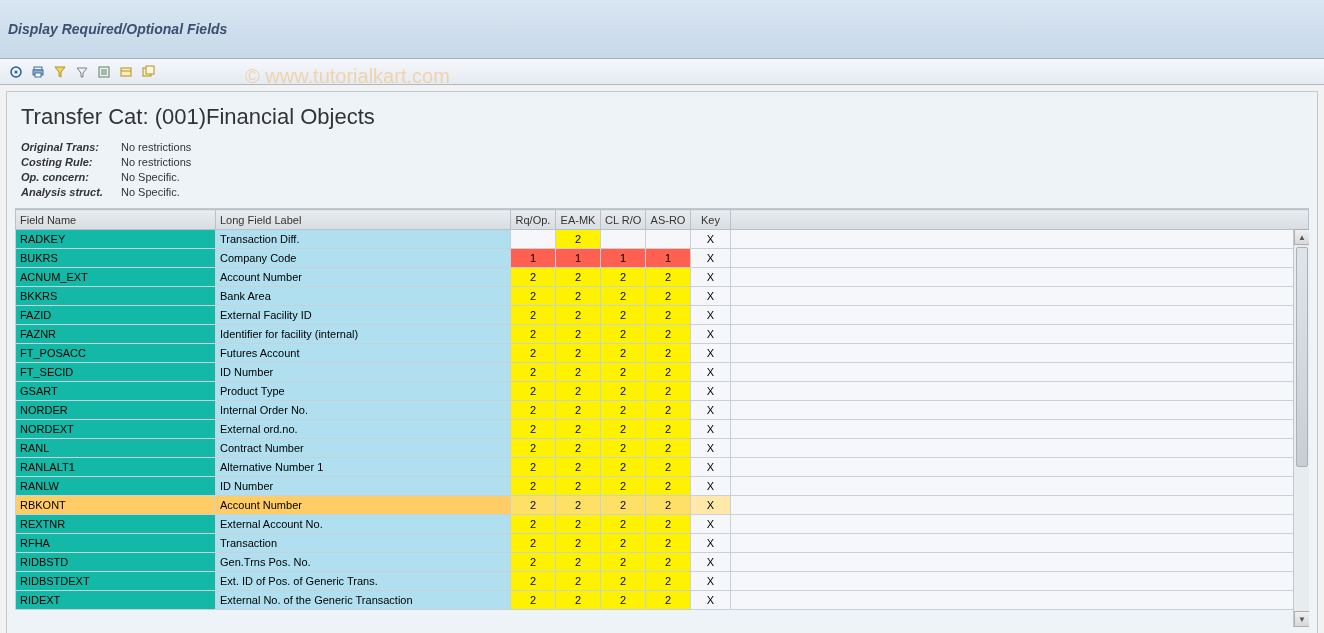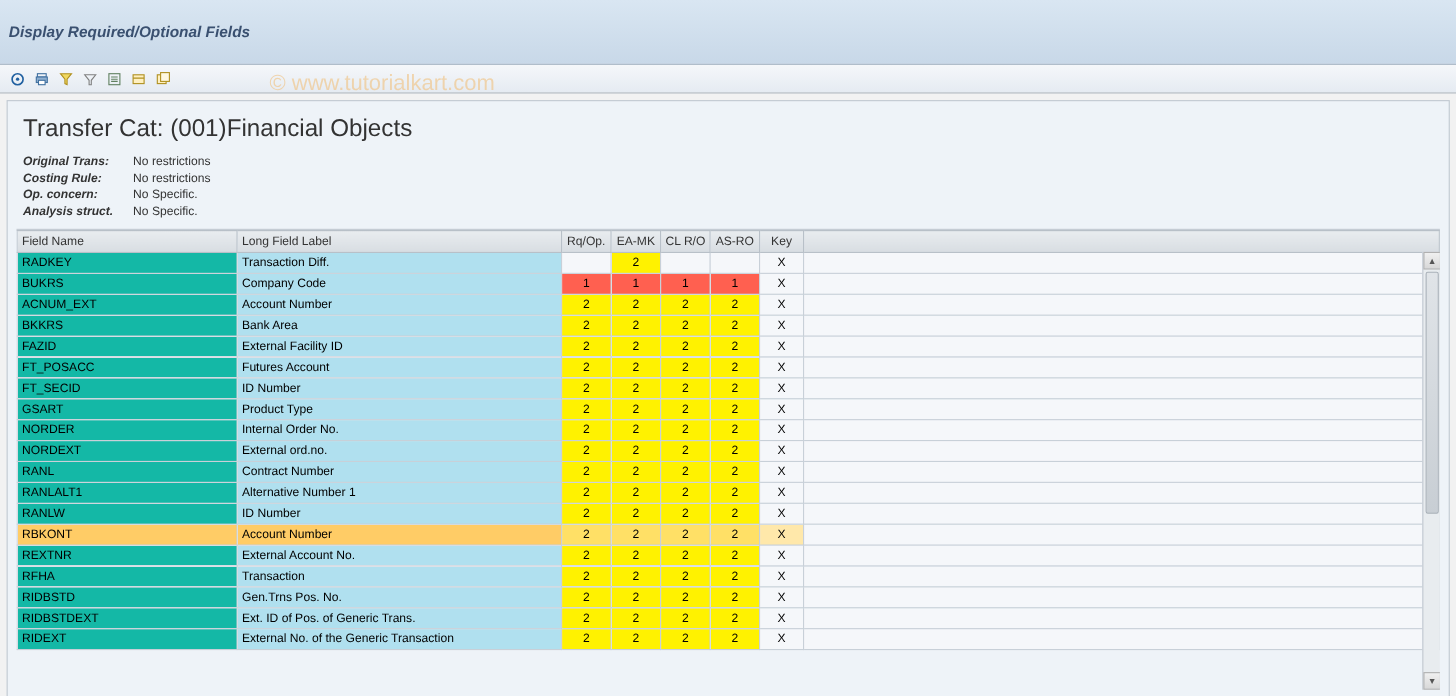--- a/index.html
+++ b/index.html
@@ -283,20 +283,30 @@
               <td class="col-fn">FAZID</td>
               <td class="col-ll">External Facility ID</td>
               <td class="col-rq c-yellow">2</td>
               <td class="col-ea c-yellow">2</td>
               <td class="col-cl c-yellow">2</td>
               <td class="col-as c-yellow">2</td>
               <td class="col-key">X</td>
               <td class="col-spacer"></td>
             </tr>
             <tr>
+              <td class="col-fn">FAZNR</td>
+              <td class="col-ll">Identifier for facility (internal)</td>
+              <td class="col-rq c-yellow">2</td>
+              <td class="col-ea c-yellow">2</td>
+              <td class="col-cl c-yellow">2</td>
+              <td class="col-as c-yellow">2</td>
+              <td class="col-key">X</td>
+              <td class="col-spacer"></td>
+            </tr>
+            <tr>
               <td class="col-fn">FT_POSACC</td>
               <td class="col-ll">Futures Account</td>
               <td class="col-rq c-yellow">2</td>
               <td class="col-ea c-yellow">2</td>
               <td class="col-cl c-yellow">2</td>
               <td class="col-as c-yellow">2</td>
               <td class="col-key">X</td>
               <td class="col-spacer"></td>
             </tr>
             <tr>

